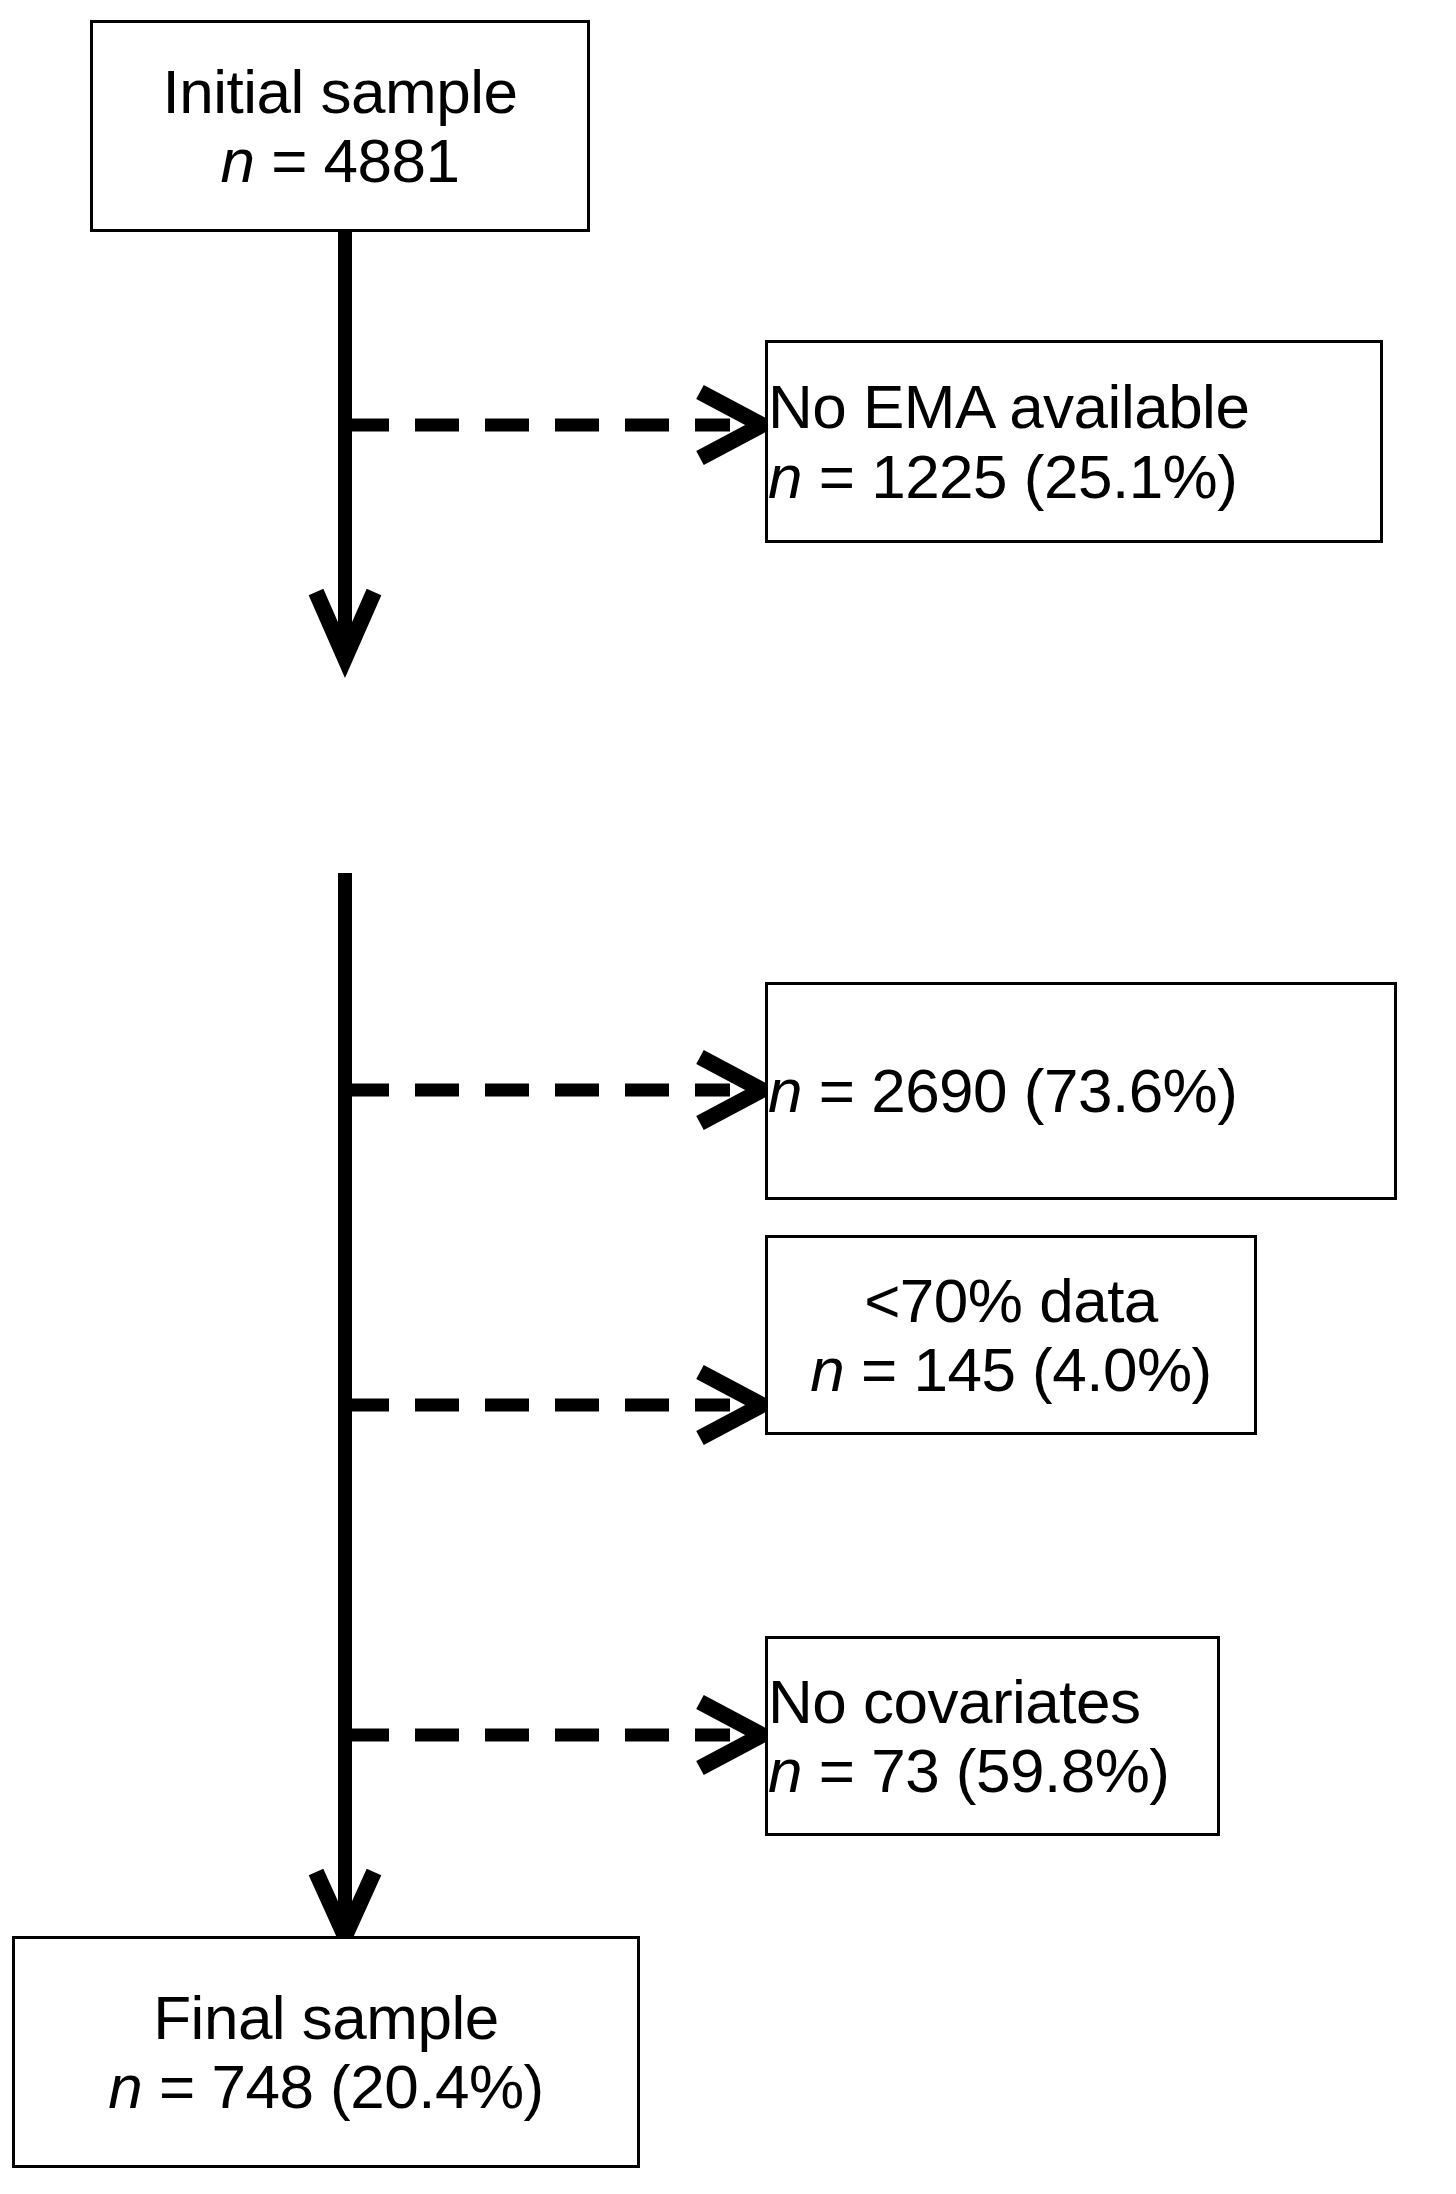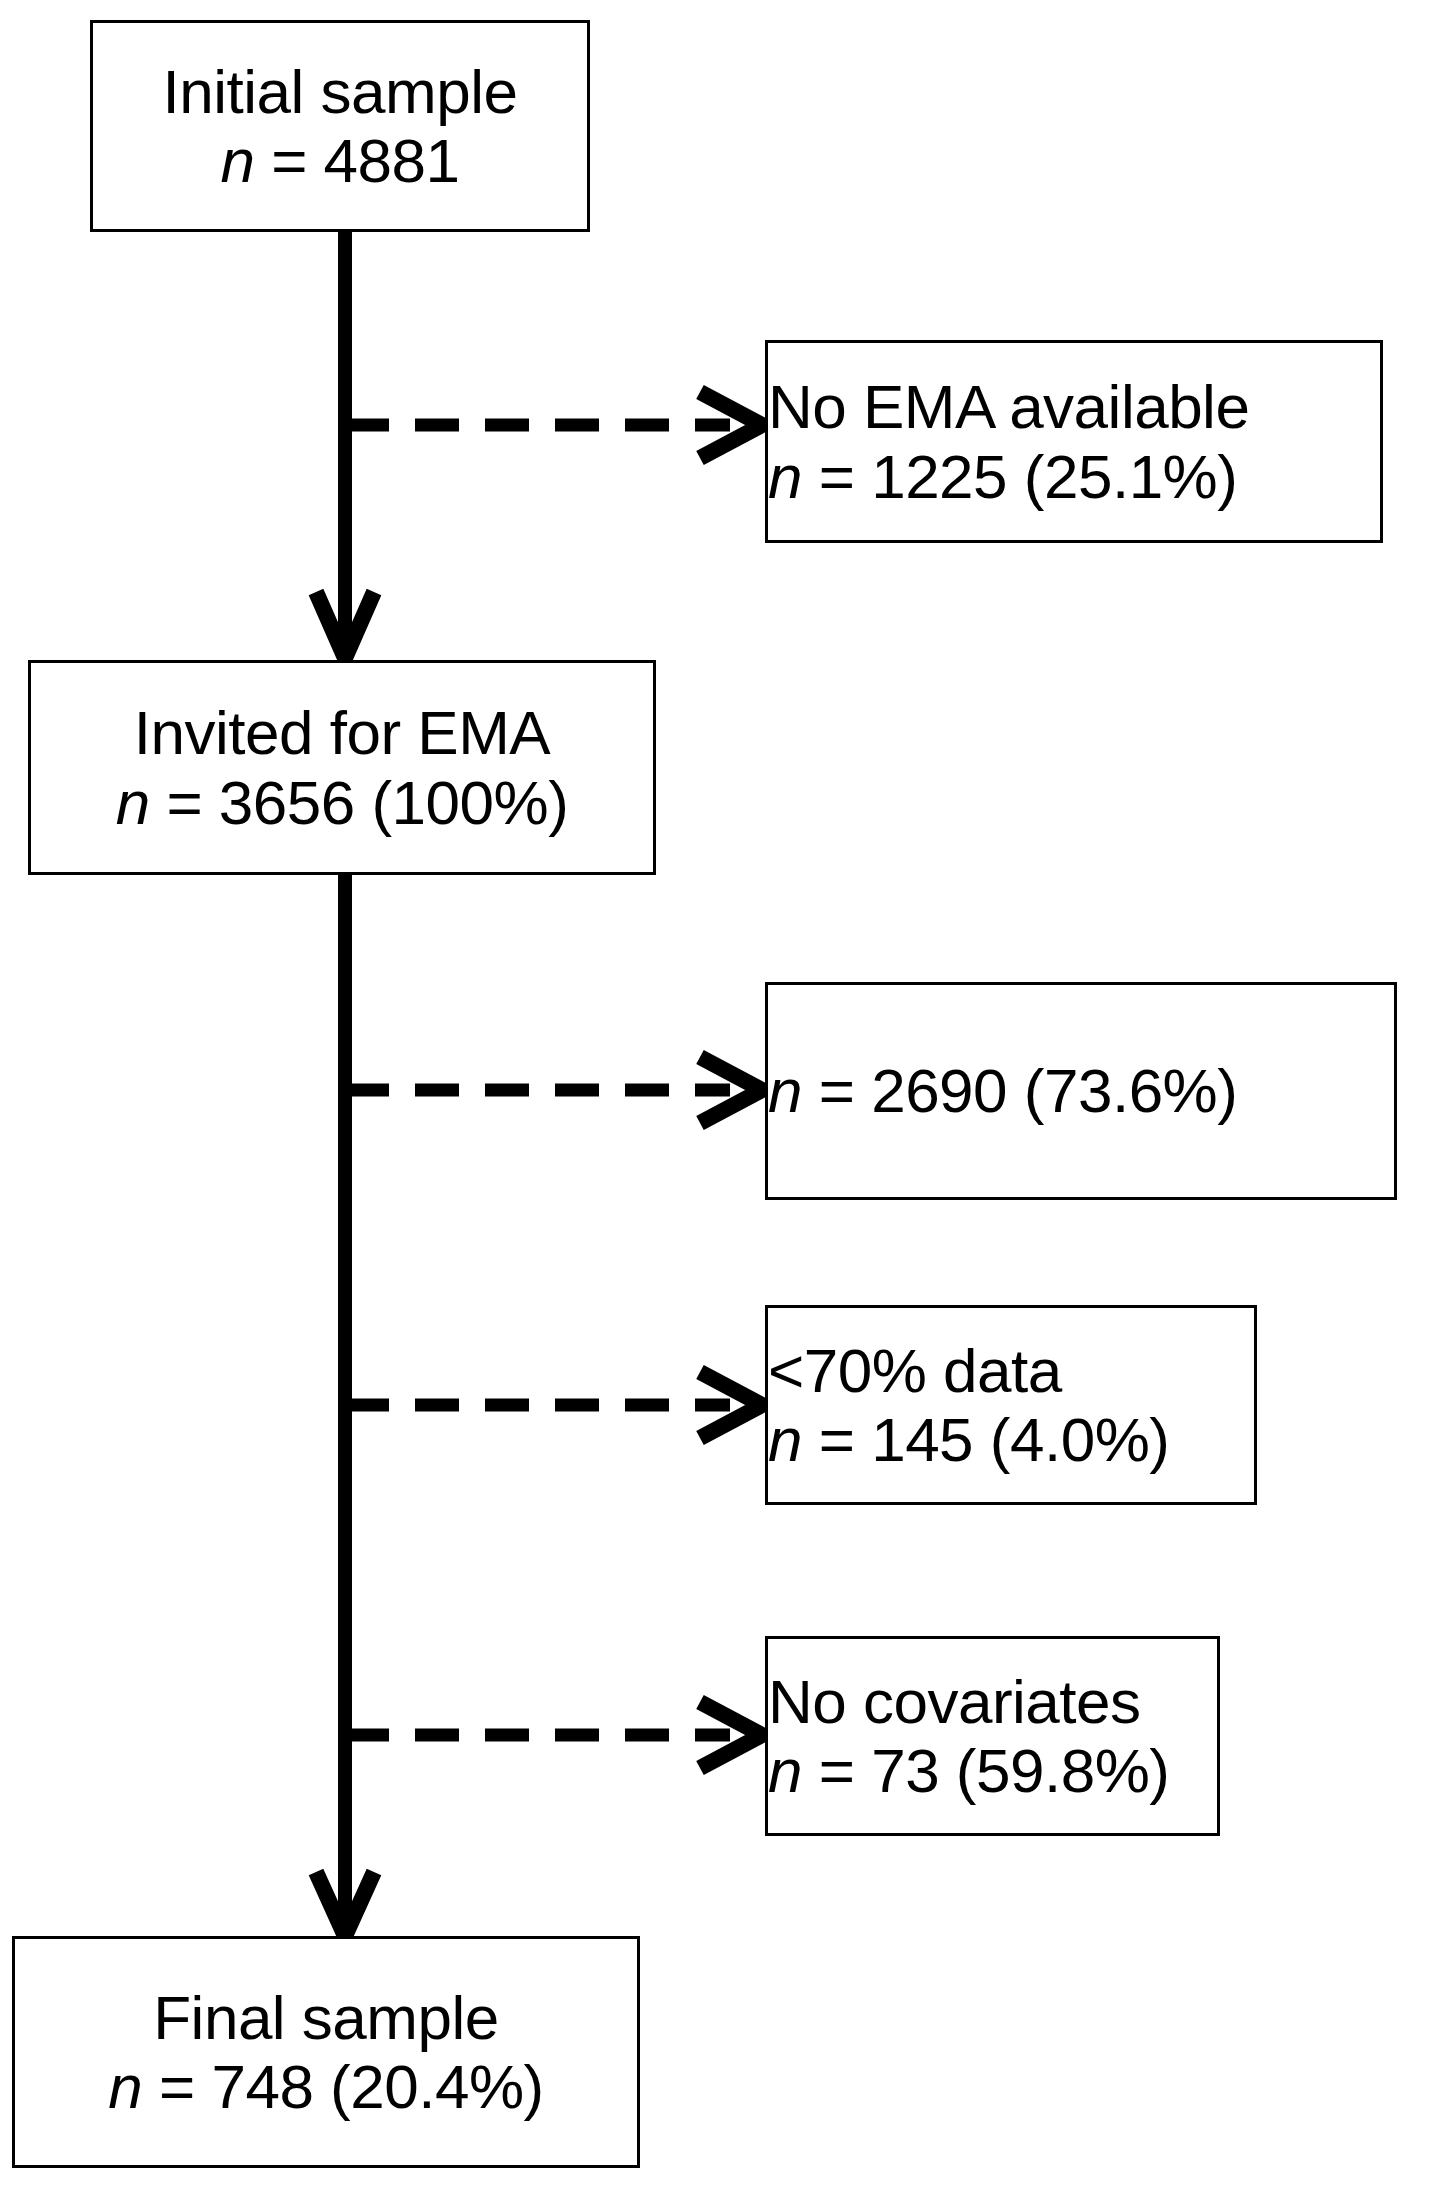--- a/index.html
+++ b/index.html
@@ -78,30 +78,26 @@
   <div class="node-box align-center" style="left:90px; top:20px; width:500px; height:212px;">
     <span class="node-line">Initial sample</span>
     <span class="node-line"><i class="n-italic">n</i>&nbsp;<span>= 4881</span></span>
   </div>
 
   <div class="node-box align-left pad-l" style="left:765px; top:340px; width:618px; height:203px;">
     <span class="node-line">No EMA available</span>
     <span class="node-line"><i class="n-italic">n</i>&nbsp;<span>= 1225 (25.1%)</span></span>
   </div>
 
-  <div class="node-box align-center" style="left:28px; top:660px; width:628px; height:215px;">
-    <span class="node-line">Invited for EMA</span>
-    <span class="node-line"><i class="n-italic">n</i>&nbsp;<span>= 3656 (100%)</span></span>
-  </div>
 
   <div class="node-box align-left pad-l" style="left:765px; top:982px; width:632px; height:218px;">
     <span class="node-line"><i class="n-italic">n</i>&nbsp;<span>= 2690 (73.6%)</span></span>
   </div>
 
-  <div class="node-box align-left pad-l" style="left:765px; top:1305px; width:492px; height:200px;">
+  <div class="node-box align-left pad-l" style="left:765px; top:1235px; width:492px; height:200px;align-items:center;">
     <span class="node-line">&lt;70% data</span>
     <span class="node-line"><i class="n-italic">n</i>&nbsp;<span>= 145 (4.0%)</span></span>
   </div>
 
   <div class="node-box align-left pad-l" style="left:765px; top:1636px; width:455px; height:200px;">
     <span class="node-line">No covariates</span>
     <span class="node-line"><i class="n-italic">n</i>&nbsp;<span>= 73 (59.8%)</span></span>
   </div>
 
   <div class="node-box align-center" style="left:12px; top:1936px; width:628px; height:232px;">

